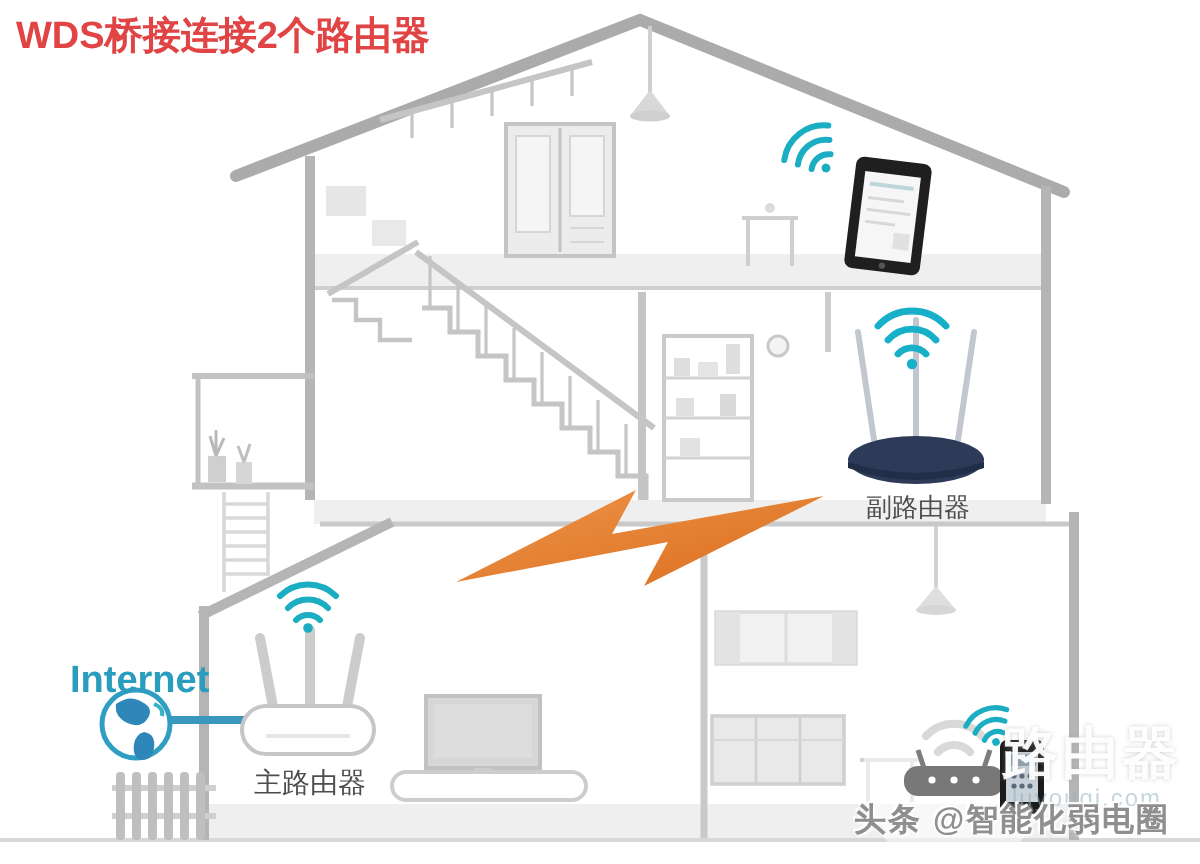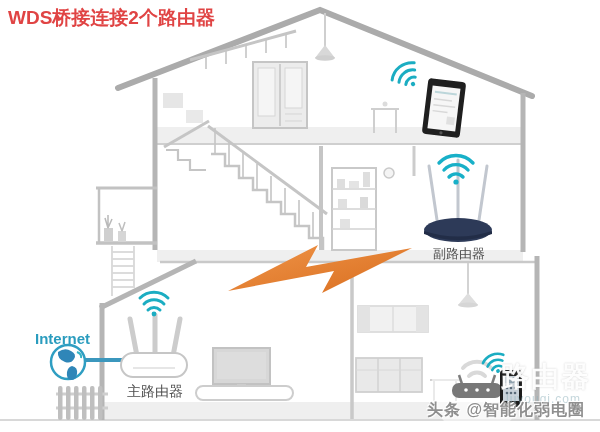--- a/index.html
+++ b/index.html
@@ -4,21 +4,21 @@
 <style>
   html,body{margin:0;padding:0;background:#fff;}
   .stage{
     position:relative;width:600px;height:432px;background:#ffffff;
     font-family:"Liberation Sans","DejaVu Sans",sans-serif;overflow:hidden;
   }
   .stage svg{position:absolute;left:0;top:0;}
   .lbl{position:absolute;white-space:nowrap;}
   .page-title{left:8px;top:5px;font-size:19px;font-weight:bold;color:var(--title_red,#e04444);}
   .wds-label{left:266px;top:286px;font-size:17px;color:var(--wds_label_orange,#c57a52);letter-spacing:1px;}
-  .internet-label{left:35px;top:330px;font-size:15px;font-weight:bold;color:var(--internet_blue,#2a9cbe);}
+  .internet-label{left:35px;top:330px;font-size:19px;font-weight:bold;color:var(--internet_blue,#2a9cbe);}
   .main-router-label{left:127px;top:383px;font-size:14px;color:var(--label_dark,#4d4d4d);text-align:center;}
   .secondary-router-label{left:433px;top:245px;font-size:13px;color:var(--label_dark,#4d4d4d);text-align:center;}
   .wm-text{left:501px;top:358px;font-size:28px;font-weight:bold;color:rgba(255,255,255,0.95);
     text-shadow:0 0 2px rgba(150,150,150,0.45);letter-spacing:2px;}
   .wm-site{left:506px;top:392px;font-size:12px;color:rgba(140,175,185,0.5);letter-spacing:1px;}
   .wm-caption{left:427px;top:400px;font-size:16px;font-weight:bold;color:var(--caption_gray,#8f8f8f);
     text-shadow:-1px -1px 0 #ffffff,1px 1px 1px rgba(255,255,255,0.9),0 0 2px #ffffff;letter-spacing:1px;}
 </style>
 </head>
 <body>

